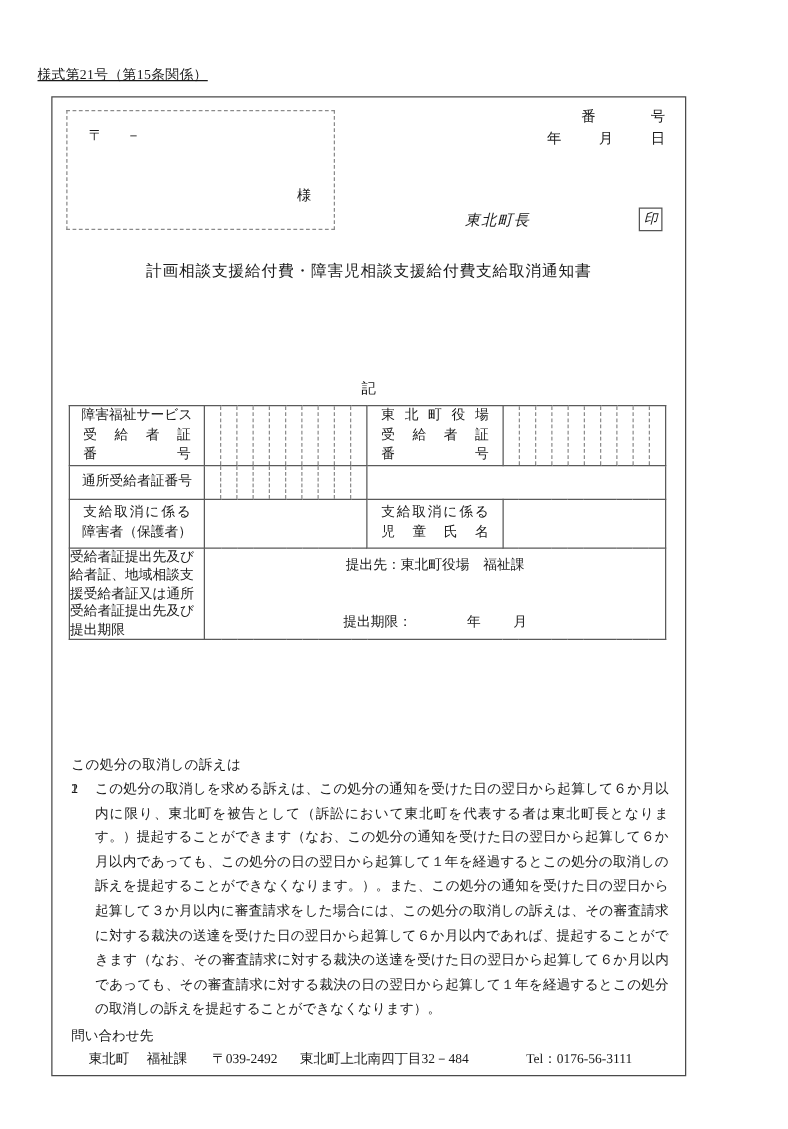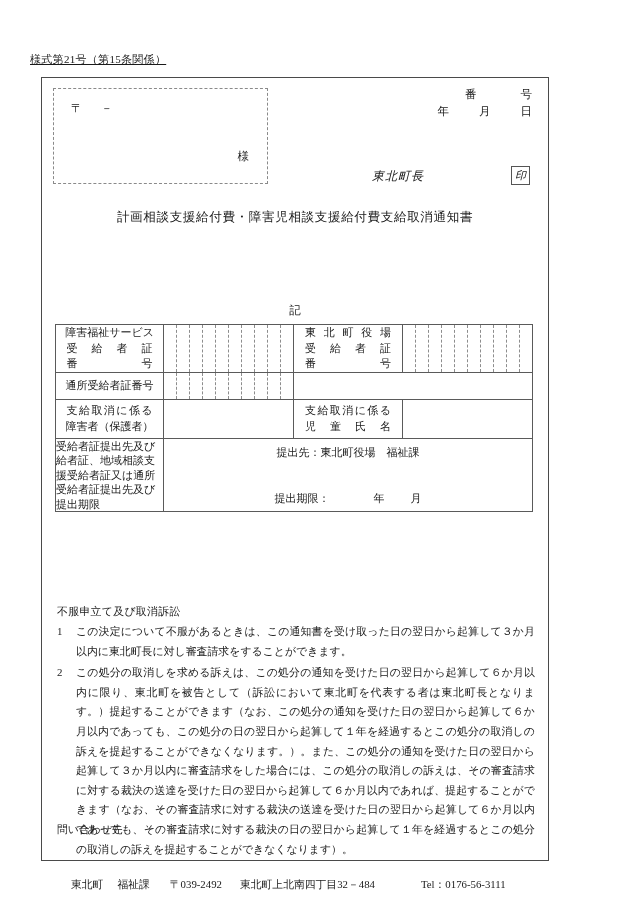--- a/index.html
+++ b/index.html
@@ -206,21 +206,21 @@
     top: 0;
   }
   .contact {
     position: absolute;
     left: 15px;
     top: 742px;
     font-size: 10.8px;
     line-height: 18px;
   }
   .contact .head { display: block; }
-  .contact .detail { display: block; padding-left: 14px; white-space: nowrap; margin-top: 37px; }
+  .contact .detail { display: block; padding-left: 14px; white-space: nowrap; }
   .contact .s1 { display: inline-block; width: 14px; }
   .contact .s2 { display: inline-block; width: 20px; }
   .contact .s3 { display: inline-block; width: 18px; }
   .contact .s4 { display: inline-block; width: 46px; }
 </style>
 </head>
 <body>
 
 <div class="page">
 
@@ -350,24 +350,23 @@
         </td>
         <td colspan="21" class="submit-cell">
           <span class="l1">提出先：東北町役場　福祉課</span>
           <span class="l2"><span>提出期限：</span><span class="gap"></span><span>年</span><span class="gap2"></span><span>月</span></span>
         </td>
       </tr>
     </tbody>
       </table>
 
     <div class="appeal">
-      <div class="appeal-head">不服申立て及び取消訴訟</div>
+      <div class="appeal-head">この処分の取消しの訴えは</div>
       <div class="appeal-item">
         <span class="num">1</span>
-        <span>この決定について不服があるときは、この通知書を受け取った日の翌日から起算して３か月以内に東北町長に対し審査請求をすることができます。</span>
       </div>
       <div class="appeal-item">
         <span class="num">2</span>
         <span>この処分の取消しを求める訴えは、この処分の通知を受けた日の翌日から起算して６か月以内に限り、東北町を被告として（訴訟において東北町を代表する者は東北町長となります。）提起することができます（なお、この処分の通知を受けた日の翌日から起算して６か月以内であっても、この処分の日の翌日から起算して１年を経過するとこの処分の取消しの訴えを提起することができなくなります。）。また、この処分の通知を受けた日の翌日から起算して３か月以内に審査請求をした場合には、この処分の取消しの訴えは、その審査請求に対する裁決の送達を受けた日の翌日から起算して６か月以内であれば、提起することができます（なお、その審査請求に対する裁決の送達を受けた日の翌日から起算して６か月以内であっても、その審査請求に対する裁決の日の翌日から起算して１年を経過するとこの処分の取消しの訴えを提起することができなくなります）。</span>
       </div>
     </div>
 
     <div class="contact">
       <span class="head">問い合わせ先</span>
       <span class="detail">

